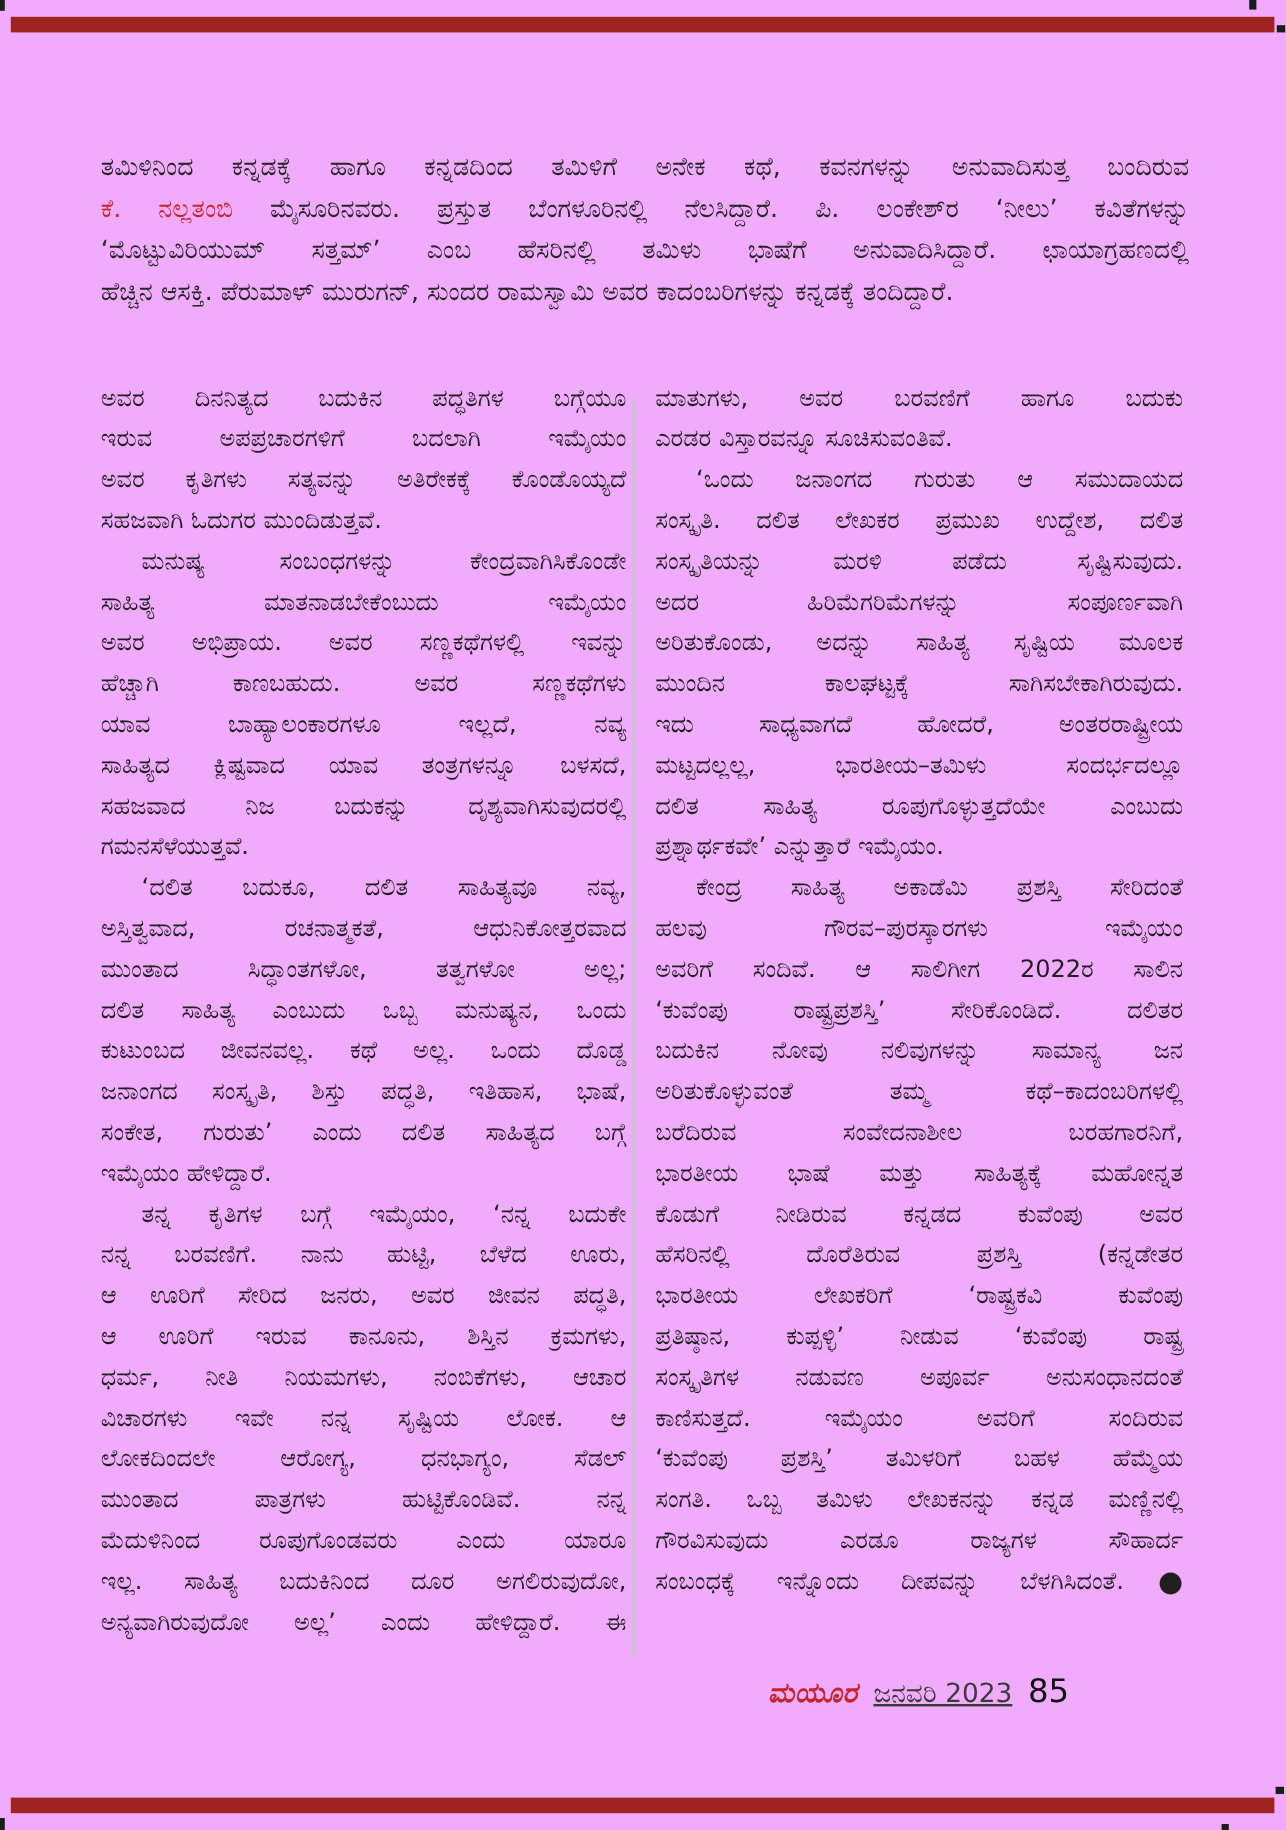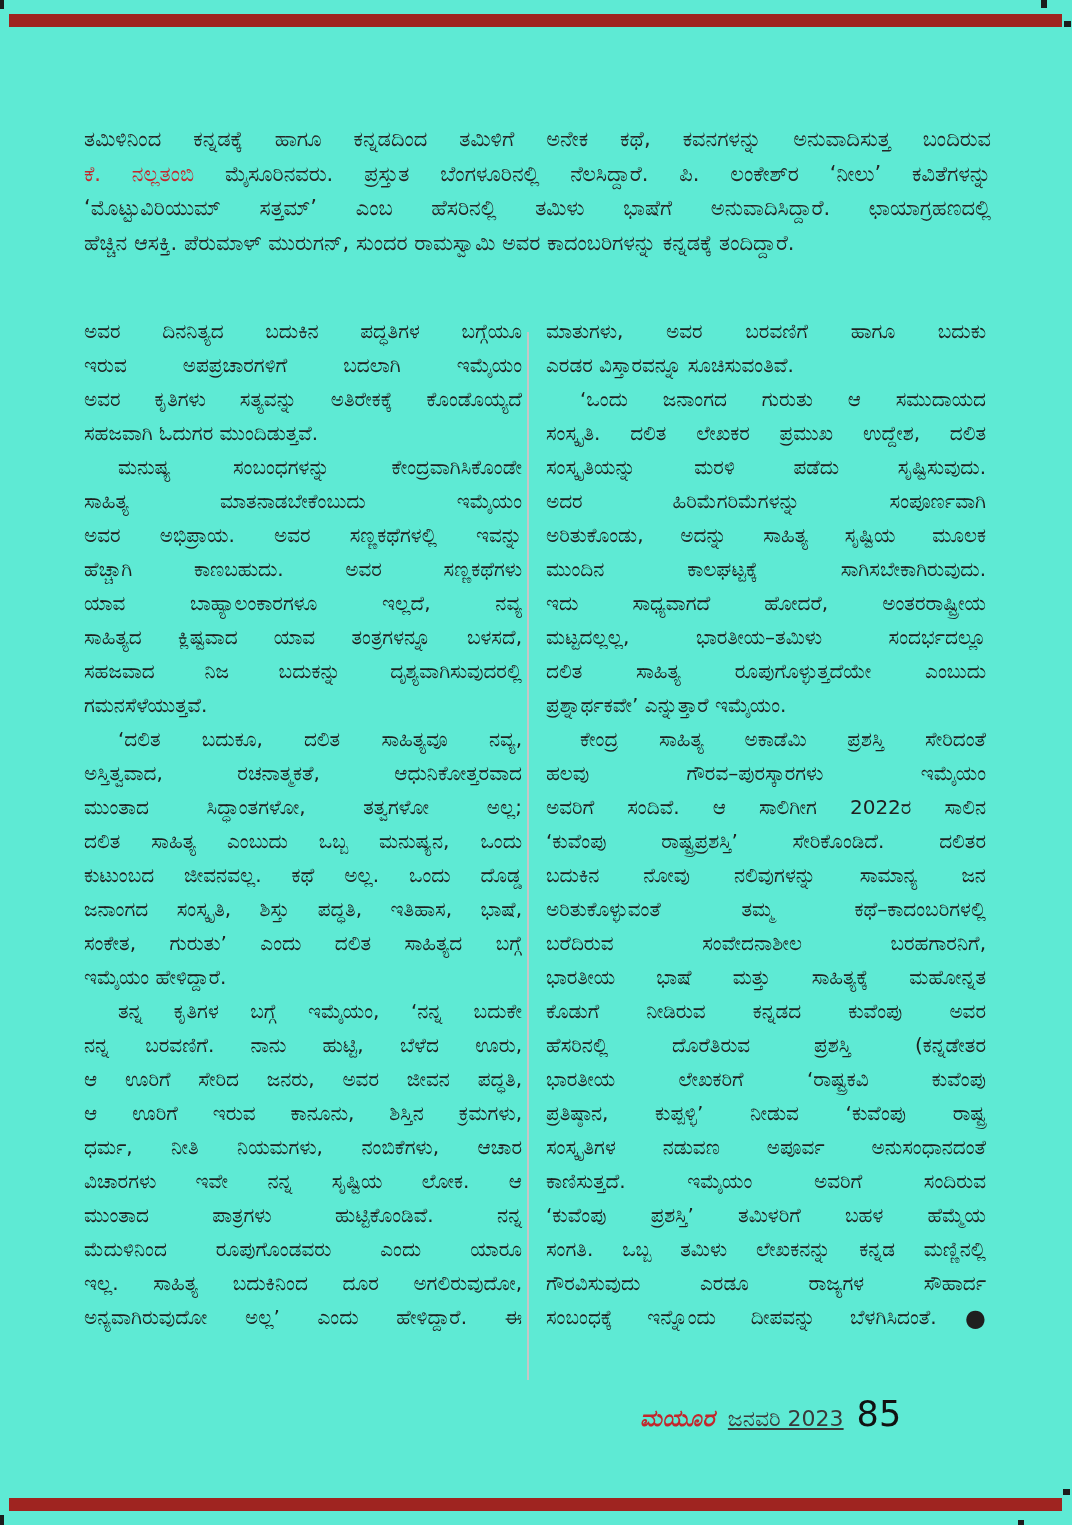--- a/index.html
+++ b/index.html
@@ -2,21 +2,21 @@
 <html style="--accent: #c3262c; --rule: #9f2420; --divider: #c6c6c6;"><head>
 <meta charset="utf-8">
 <style>
   :root{
     --accent:#c3262c;
     --rule:#9f2420;
     --ink:#1f1f1f;
     --divider:#c6c6c6;
   }
   html,body{margin:0;padding:0;background:#ffffff;}
-  .page{position:relative;width:1072px;height:1525px;background:#5eead4;overflow:hidden;
+  .page{position:relative;width:1072px;height:1525px;background:#f0abfc;overflow:hidden;
         font-family:"DejaVu Sans","Liberation Sans",sans-serif;color:var(--ink);}
   
   .rule{position:absolute;left:9px;width:1053px;height:13px;background:var(--rule);}
   .rule.top{top:14px;}
   .rule.bottom{top:1498px;}
   
   .regmark{position:absolute;background:#1c1c1c;}
   
   .intro{position:absolute;left:84px;top:122px;width:907px;}
   .intro-line{height:34.5px;line-height:34.5px;font-size:21px;
@@ -31,21 +31,21 @@
             text-align:justify;text-align-last:justify;color:var(--ink);}
   .col-line.indent{text-indent:34px;}
   .col-line.last{text-align-last:left;}
   .divider{position:absolute;left:527px;top:332px;width:1.5px;height:1048px;background:var(--divider);}
   .end-dot{font-size:24px;vertical-align:-2px;}
   
   .footer{position:absolute;left:640px;top:1394px;width:322px;display:flex;
           align-items:baseline;justify-content:flex-start;gap:13px;}
   .footer .mag{color:var(--accent);font-weight:bold;font-style:italic;font-size:23px;letter-spacing:.5px;}
   .footer .issue{color:#3a3a3a;font-size:22px;text-decoration:underline;}
-  .footer .pageno{color:#111;font-size:35px;font-weight:500;}
+  .footer .pageno{color:#111;font-size:27px;font-weight:500;}
 </style>
 </head>
 <body>
 
 <div class="page">
 
   <div class="rule top"></div>
   <div class="rule bottom"></div>
 
   <div class="regmark" style="left:0;top:0;width:4px;height:9px;"></div>
@@ -84,20 +84,21 @@
       <div class="col-line"><span>ಕುಟುಂಬದ ಜೀವನವಲ್ಲ. ಕಥೆ ಅಲ್ಲ. ಒಂದು ದೊಡ್ಡ</span></div>
       <div class="col-line"><span>ಜನಾಂಗದ ಸಂಸ್ಕೃತಿ, ಶಿಸ್ತು ಪದ್ಧತಿ, ಇತಿಹಾಸ, ಭಾಷೆ,</span></div>
       <div class="col-line"><span>ಸಂಕೇತ, ಗುರುತು’ ಎಂದು ದಲಿತ ಸಾಹಿತ್ಯದ ಬಗ್ಗೆ</span></div>
       <div class="col-line last"><span>ಇಮೈಯಂ ಹೇಳಿದ್ದಾರೆ.</span></div>
       <div class="col-line indent"><span>ತನ್ನ ಕೃತಿಗಳ ಬಗ್ಗೆ ಇಮೈಯಂ, ‘ನನ್ನ ಬದುಕೇ</span></div>
       <div class="col-line"><span>ನನ್ನ ಬರವಣಿಗೆ. ನಾನು ಹುಟ್ಟಿ, ಬೆಳೆದ ಊರು,</span></div>
       <div class="col-line"><span>ಆ ಊರಿಗೆ ಸೇರಿದ ಜನರು, ಅವರ ಜೀವನ ಪದ್ಧತಿ,</span></div>
       <div class="col-line"><span>ಆ ಊರಿಗೆ ಇರುವ ಕಾನೂನು, ಶಿಸ್ತಿನ ಕ್ರಮಗಳು,</span></div>
       <div class="col-line"><span>ಧರ್ಮ, ನೀತಿ ನಿಯಮಗಳು, ನಂಬಿಕೆಗಳು, ಆಚಾರ</span></div>
       <div class="col-line"><span>ವಿಚಾರಗಳು ಇವೇ ನನ್ನ ಸೃಷ್ಟಿಯ ಲೋಕ. ಆ</span></div>
+      <div class="col-line"><span>ಲೋಕದಿಂದಲೇ ಆರೋಗ್ಯ, ಧನಭಾಗ್ಯಂ, ಸೆಡಲ್</span></div>
       <div class="col-line"><span>ಮುಂತಾದ ಪಾತ್ರಗಳು ಹುಟ್ಟಿಕೊಂಡಿವೆ. ನನ್ನ</span></div>
       <div class="col-line"><span>ಮೆದುಳಿನಿಂದ ರೂಪುಗೊಂಡವರು ಎಂದು ಯಾರೂ</span></div>
       <div class="col-line"><span>ಇಲ್ಲ. ಸಾಹಿತ್ಯ ಬದುಕಿನಿಂದ ದೂರ ಅಗಲಿರುವುದೋ,</span></div>
       <div class="col-line"><span>ಅನ್ಯವಾಗಿರುವುದೋ ಅಲ್ಲ’ ಎಂದು ಹೇಳಿದ್ದಾರೆ. ಈ</span></div>
     </div>
   <div class="col right">
       <div class="col-line"><span>ಮಾತುಗಳು, ಅವರ ಬರವಣಿಗೆ ಹಾಗೂ ಬದುಕು</span></div>
       <div class="col-line last"><span>ಎರಡರ ವಿಸ್ತಾರವನ್ನೂ ಸೂಚಿಸುವಂತಿವೆ.</span></div>
       <div class="col-line indent"><span>‘ಒಂದು ಜನಾಂಗದ ಗುರುತು ಆ ಸಮುದಾಯದ</span></div>
       <div class="col-line"><span>ಸಂಸ್ಕೃತಿ. ದಲಿತ ಲೇಖಕರ ಪ್ರಮುಖ ಉದ್ದೇಶ, ದಲಿತ</span></div>

